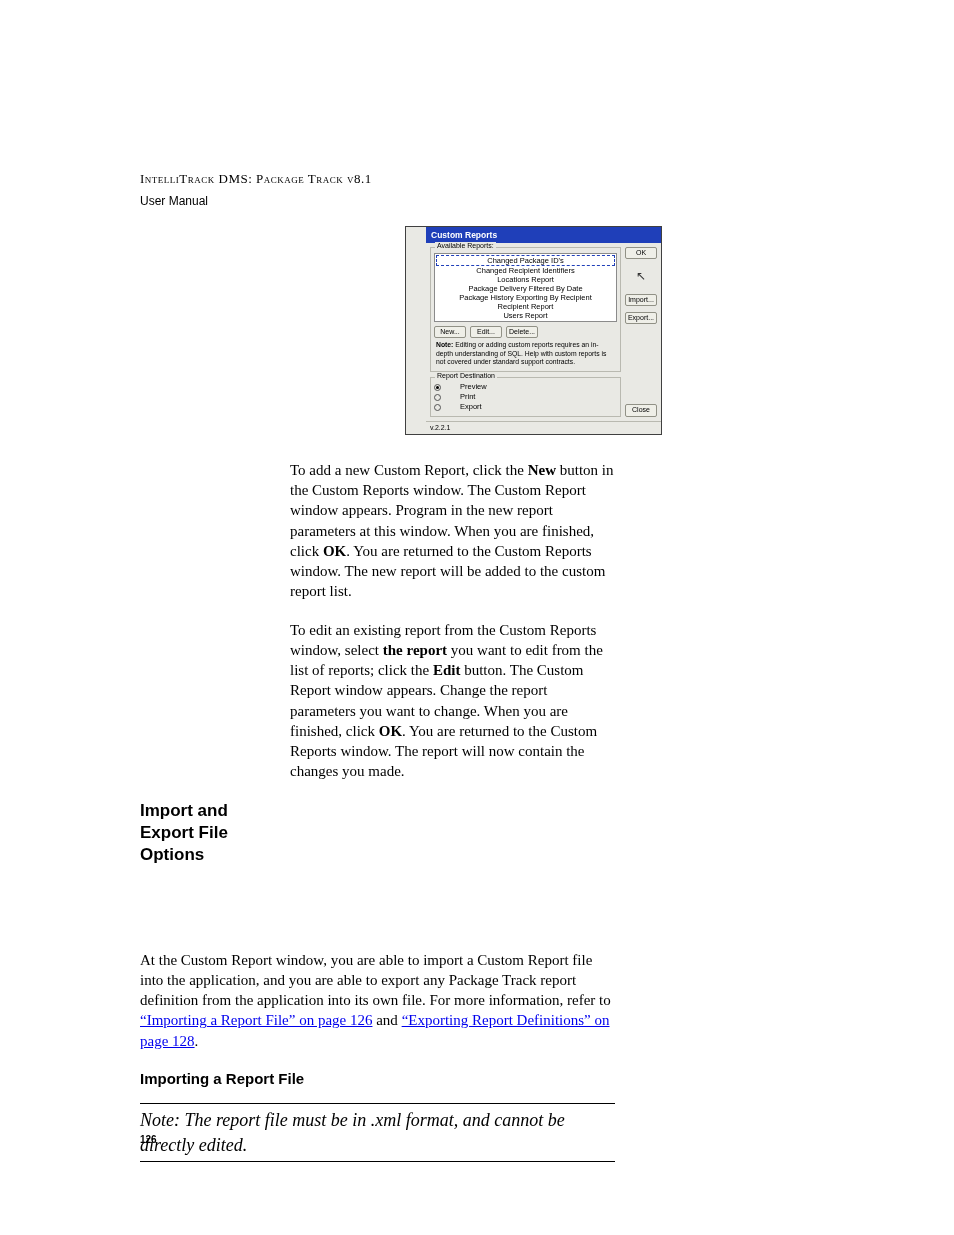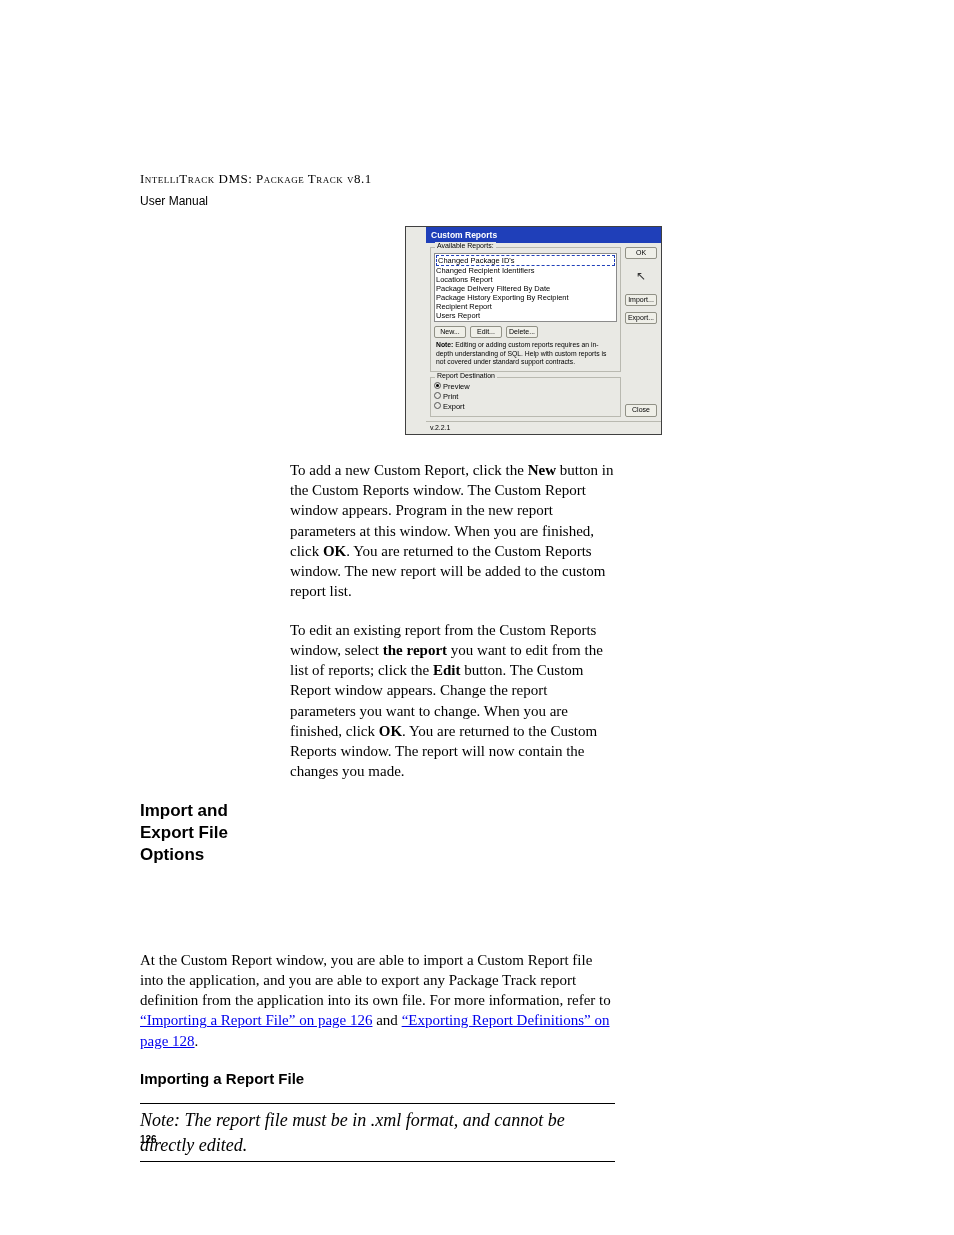--- a/index.html
+++ b/index.html
@@ -80,21 +80,21 @@
   .list {
     background: #fff;
     border: 1px solid #8b8b8b;
     padding: 1px;
     margin: 2px 0 4px 0;
   }
   .list .sel {
     border: 1px dashed #1f3fb9;
     padding: 0 1px;
   }
-  .list div { white-space: nowrap; }
+  .list div { white-space: nowrap; text-align: center; }
   .btn {
     display: inline-block;
     background: #efefe8;
     border: 1px solid #919186;
     min-width: 32px;
     text-align: center;
     padding: 1px 1px;
     font-size: 7px;
     border-radius: 2px;
     box-sizing: border-box;
@@ -102,22 +102,22 @@
   }
   .btnrow { display: flex; gap: 4px; margin: 2px 0 3px 0; }
   .note {
     font-size: 6.8px;
     line-height: 1.25;
     padding: 0 2px;
   }
   .note b { font-weight: bold; }
   .radiorow {
     display: flex;
-    align-items: flex-start;
-    gap: 2px;
+    align-items: flex-end;
+    gap: 19px;
     margin: 1px 0;
   }
   .radio {
     width: 7px; height: 7px;
     border: 1px solid #555;
     border-radius: 50%;
     display: inline-flex;
     align-items: center;
     justify-content: center;
     box-sizing: border-box;

